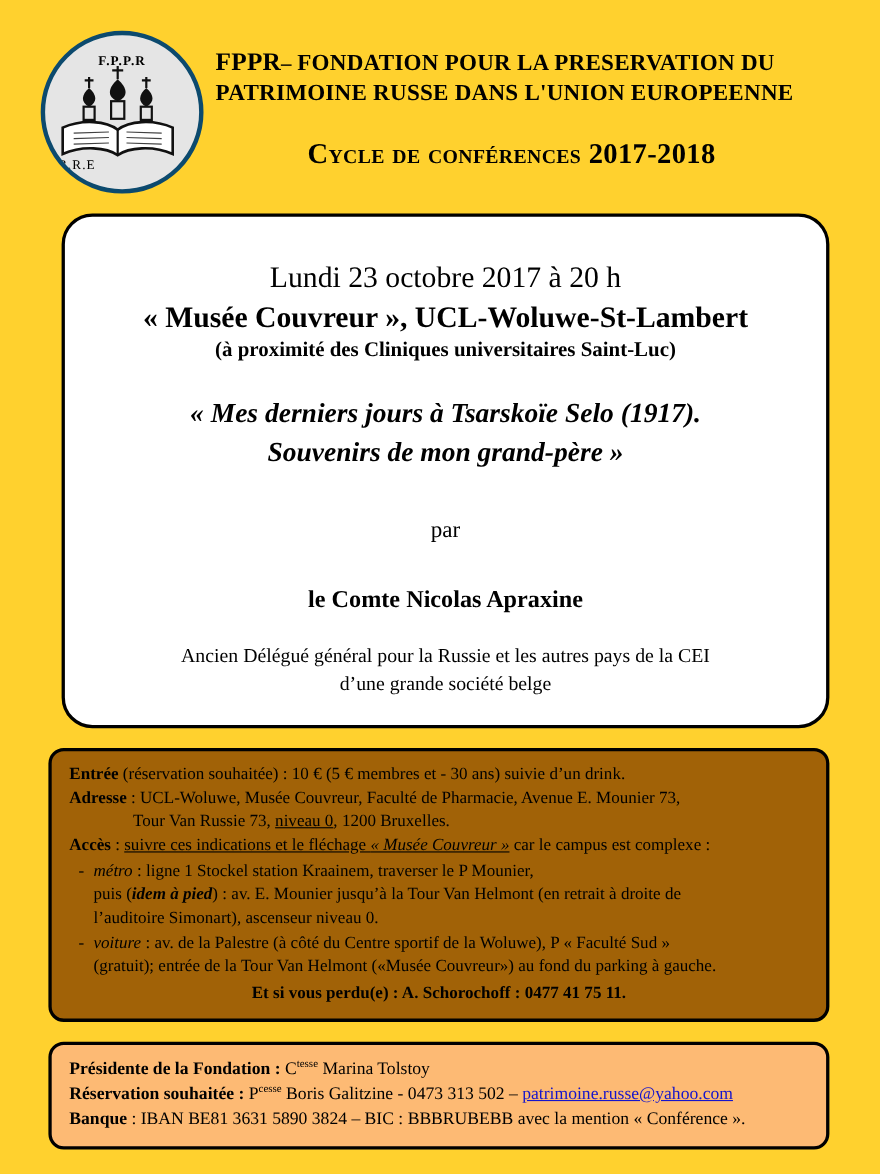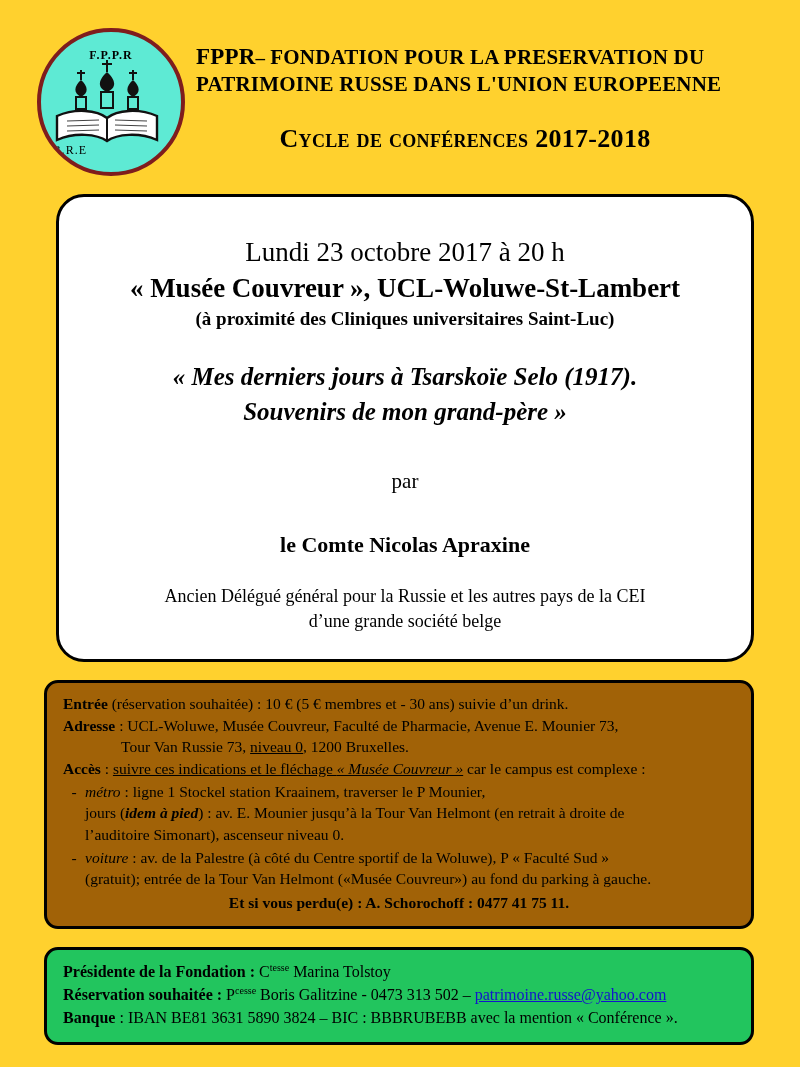--- a/index.html
+++ b/index.html
@@ -36,22 +36,22 @@
     flex: 0 0 150px;
     display: flex;
     justify-content: center;
     align-items: flex-start;
     padding-top: 8px;
   }
   .logo {
     width: 140px;
     height: 140px;
     border-radius: 50%;
-    border: 4px solid #7f1d1d;
-    background: #5eead4;
+    border: 4px solid #0c4a6e;
+    background: #e5e5e5;
     position: relative;
     overflow: hidden;
   }
   .logo .lbl-top {
     position: absolute;
     top: 16px;
     left: 0;
     width: 100%;
     text-align: center;
     font-size: 12px;
@@ -170,21 +170,21 @@
   .bullets .btext { flex: 1; }
   .center-line {
     text-align: center;
     font-weight: bold;
     margin-top: 2px;
   }
 
   
   .footer-box {
     margin: 18px 46px 0 44px;
-    background: #22c55e;
+    background: #fdba74;
     border: 3px solid #000;
     border-radius: 14px;
     padding: 10px 16px 12px 16px;
     font-size: 16px;
     line-height: 1.46;
     text-align: left;
   }
   .sup { font-size: 10px; vertical-align: super; }
   .mail {
     color: #1414CC;
@@ -274,21 +274,21 @@
     </div>
     <div>
       <b>Accès</b><span> : </span><span class="u">suivre ces indications et le fléchage </span><span class="u it">« Musée Couvreur »</span><span> car le campus est complexe :</span>
     </div>
 
     <ul class="bullets">
       <li>
         <span class="dash">-</span>
         <span class="btext">
           <span class="it">métro</span><span> : ligne 1 Stockel station Kraainem, traverser le P Mounier,</span><br>
-          <span>jours (</span><span class="bi">idem à pied</span><span>) : av. E. Mounier jusqu’à la Tour Van Helmont (en retrait à droite de</span><br>
+          <span>puis (</span><span class="bi">idem à pied</span><span>) : av. E. Mounier jusqu’à la Tour Van Helmont (en retrait à droite de</span><br>
           <span>l’auditoire Simonart), ascenseur niveau 0.</span>
         </span>
       </li>
       <li>
         <span class="dash">-</span>
         <span class="btext">
           <span class="it">voiture</span><span> : av. de la Palestre (à côté du Centre sportif de la Woluwe), P « Faculté Sud »</span><br>
           <span>(gratuit); entrée de la Tour Van Helmont («Musée Couvreur») au fond du parking à gauche.</span>
         </span>
       </li>

